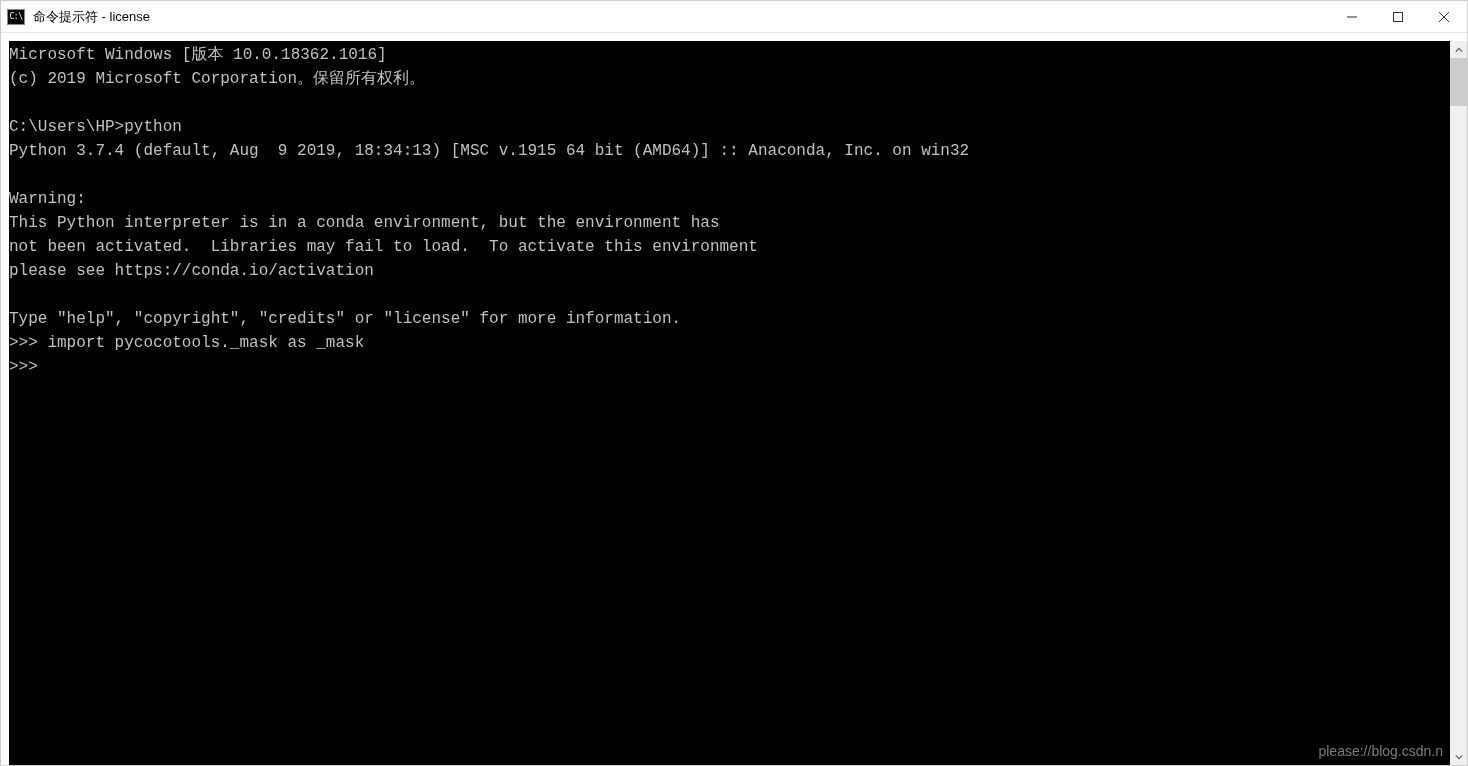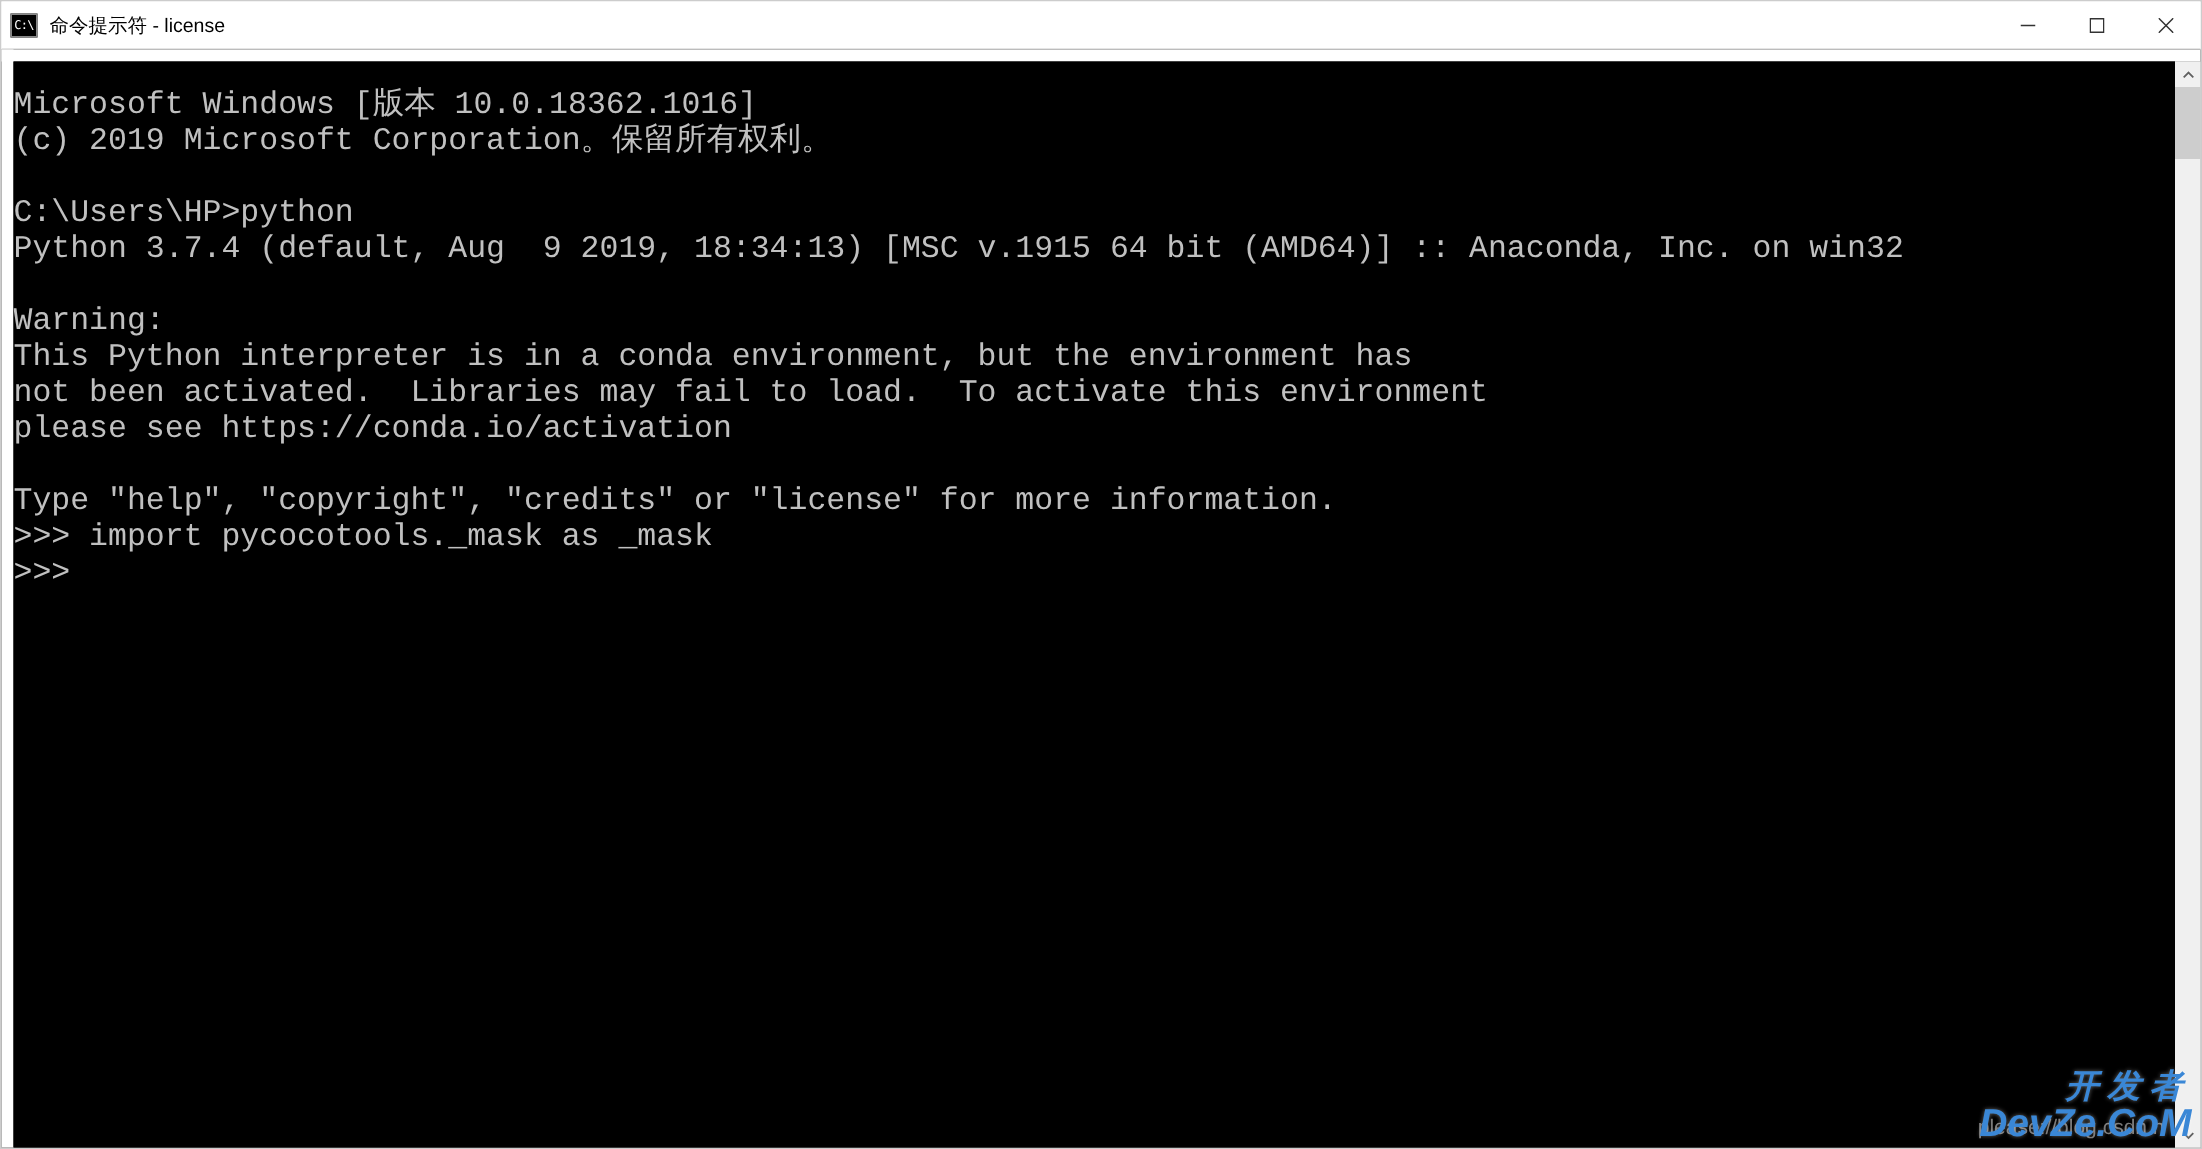--- a/index.html
+++ b/index.html
@@ -71,24 +71,24 @@
       border-top: 8px solid #fff;
       border-left: 8px solid #fff;
       border-right: 0;
       border-bottom: 0;
     }
     .console {
       flex: 1;
       background: #000;
       color: #c0c0c0;
       font-family: "NSimSun", "SimSun", "Consolas", "Courier New", monospace;
-      font-size: 21px;
+      font-size: 16px;
       line-height: 24px;
       white-space: pre;
-      padding: 18px 0 0 0;
+      padding: 2px 0 0 0;
       overflow: hidden;
       letter-spacing: 0;
     }
     .scrollbar {
       width: 17px;
       background: #f0f0f0;
       display: flex;
       flex-direction: column;
     }
     .sb-btn {
@@ -189,19 +189,15 @@
         <div class="sb-thumb"></div>
       </div>
       <div class="sb-btn">
         <svg viewBox="0 0 10 10">
             <path d="M1 3 L5 7 L9 3" stroke="#606060" fill="none" stroke-width="1.5"></path>
           </svg>
       </div>
     </div>
 
     <div class="watermark-url">please://blog.csdn.n</div>
-    <div class="watermark-logo">
-      <span class="l1">开发者</span>
-      <span class="l2">DevZe.CoM</span>
-    </div>
   </div>
 
 </div>
 
 </body></html>

